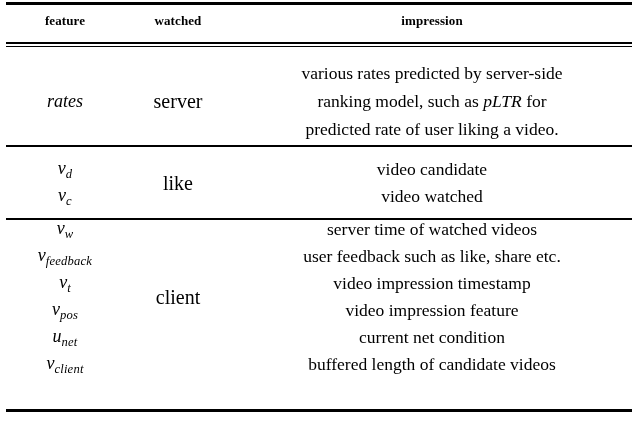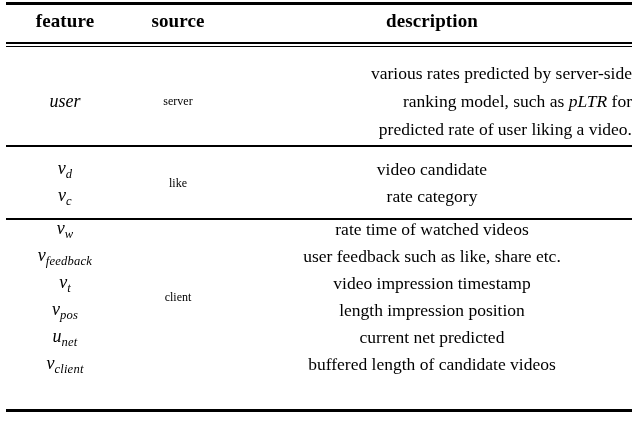--- a/index.html
+++ b/index.html
@@ -68,21 +68,21 @@
   .rule-sec2 {
     position: absolute;
     left: 0; top: 218px;
     width: 626px; height: 2px;
     background: #000;
   }
 
   
   .hdr-row td {
     font-weight: bold;
-    font-size: 19px;
+    font-size: 13px;
     text-align: center;
     padding: 0;
     height: 42px;
     vertical-align: middle;
     letter-spacing: 0.1px;
   }
 
   
   td.cell {
     padding: 0;
@@ -90,28 +90,28 @@
     text-align: center;
     vertical-align: middle;
     line-height: 25px;
   }
 
   td.feat {
     font-style: italic;
     font-size: 18px;
     white-space: nowrap;
   }
-  td.src  { font-size: 12px; }
+  td.src  { font-size: 20px; }
   td.desc { font-size: 17.5px; }
 
   .sec-pxtr td { height: 98px; }
   .row-v td    { height: 25px; }
   .row-c td    { height: 26px; }
 
-  .desc-lines { display: block; text-align: right; }
+  .desc-lines { display: block; }
   .desc-lines span { display: block; line-height: 28px; }
 
   .mathsym { font-style: italic; font-family: "Liberation Serif", "DejaVu Serif", serif; }
   .mathsym sub {
     font-style: italic;
     font-size: 0.70em;
     vertical-align: baseline;
     position: relative;
     top: 0.30em;
     letter-spacing: 0.2px;
@@ -137,33 +137,33 @@
   <table class="feature-table">
     <colgroup>
       <col class="col-feature">
       <col class="col-source">
       <col class="col-desc">
     </colgroup>
     <tbody>
 
       <tr class="hdr-row">
         <td>feature</td>
-        <td>source</td>
-        <td>description</td>
+        <td>watched</td>
+        <td>impression</td>
       </tr>
 
       <tr class="spacer-top">
         <td></td>
           <td></td>
           <td></td>
       </tr>
 
       <tr class="sec-pxtr">
         <td class="cell feat">
-          <span class="mathsym">user</span>
+          <span class="mathsym">rates</span>
         </td>
         <td class="cell src">server</td>
         <td class="cell desc">
           <span class="desc-lines">
             <span>various rates predicted by server-side</span>
             <span>ranking model, such as <i class="it">pLTR</i> for</span>
             <span>predicted rate of user liking a video.</span>
           </span>
         </td>
       </tr>
@@ -178,59 +178,59 @@
         <td class="cell feat">
           <span class="mathsym"><span>v</span><sub>d</sub></span>
         </td>
         <td class="cell src" rowspan="2">like</td>
         <td class="cell desc">video candidate</td>
       </tr>
       <tr class="row-v">
         <td class="cell feat">
           <span class="mathsym"><span>v</span><sub>c</sub></span>
         </td>
-        <td class="cell desc">rate category</td>
+        <td class="cell desc">video watched</td>
       </tr>
 
       <tr class="spacer-mid">
         <td></td>
           <td></td>
           <td></td>
       </tr>
 
       <tr class="row-c">
         <td class="cell feat">
           <span class="mathsym"><span>v</span><sub>w</sub></span>
         </td>
         <td class="cell src" rowspan="6">client</td>
-        <td class="cell desc">rate time of watched videos</td>
+        <td class="cell desc">server time of watched videos</td>
       </tr>
       <tr class="row-c">
         <td class="cell feat">
           <span class="mathsym"><span>v</span><sub>feedback</sub></span>
         </td>
         <td class="cell desc">user feedback such as like, share etc.</td>
       </tr>
       <tr class="row-c">
         <td class="cell feat">
           <span class="mathsym"><span>v</span><sub>t</sub></span>
         </td>
         <td class="cell desc">video impression timestamp</td>
       </tr>
       <tr class="row-c">
         <td class="cell feat">
           <span class="mathsym"><span>v</span><sub>pos</sub></span>
         </td>
-        <td class="cell desc">length impression position</td>
+        <td class="cell desc">video impression feature</td>
       </tr>
       <tr class="row-c">
         <td class="cell feat">
           <span class="mathsym"><span>u</span><sub>net</sub></span>
         </td>
-        <td class="cell desc">current net predicted</td>
+        <td class="cell desc">current net condition</td>
       </tr>
       <tr class="row-c">
         <td class="cell feat">
           <span class="mathsym"><span>v</span><sub>client</sub></span>
         </td>
         <td class="cell desc">buffered length of candidate videos</td>
       </tr>
 
       <tr class="spacer-bot">
         <td></td>

